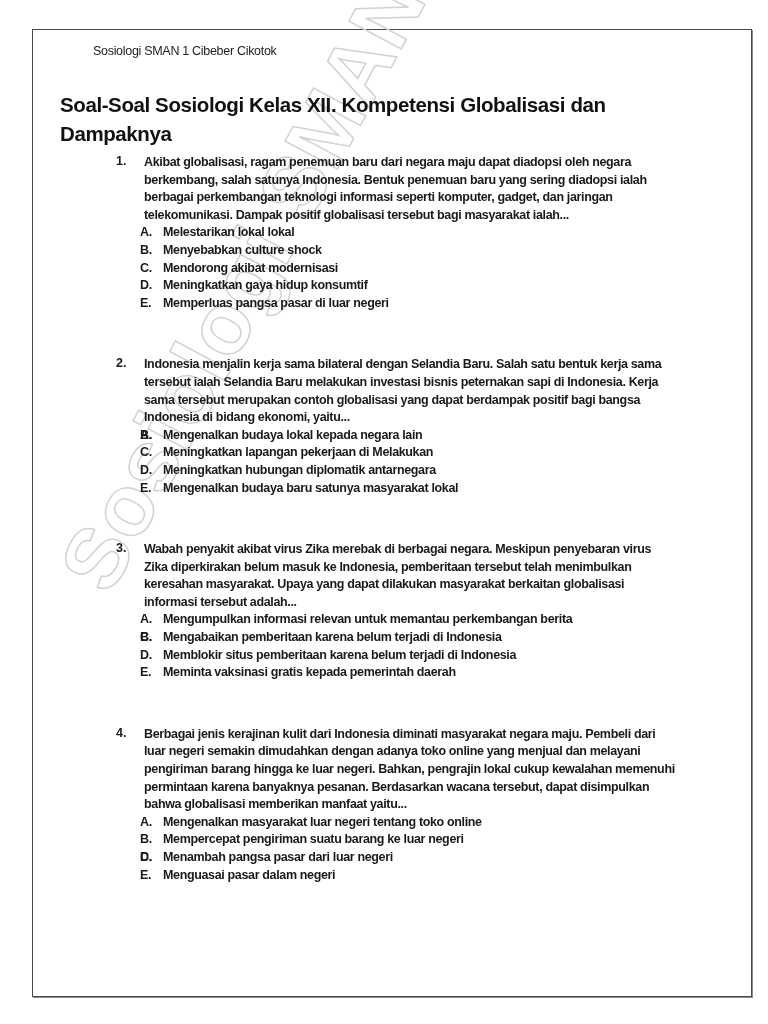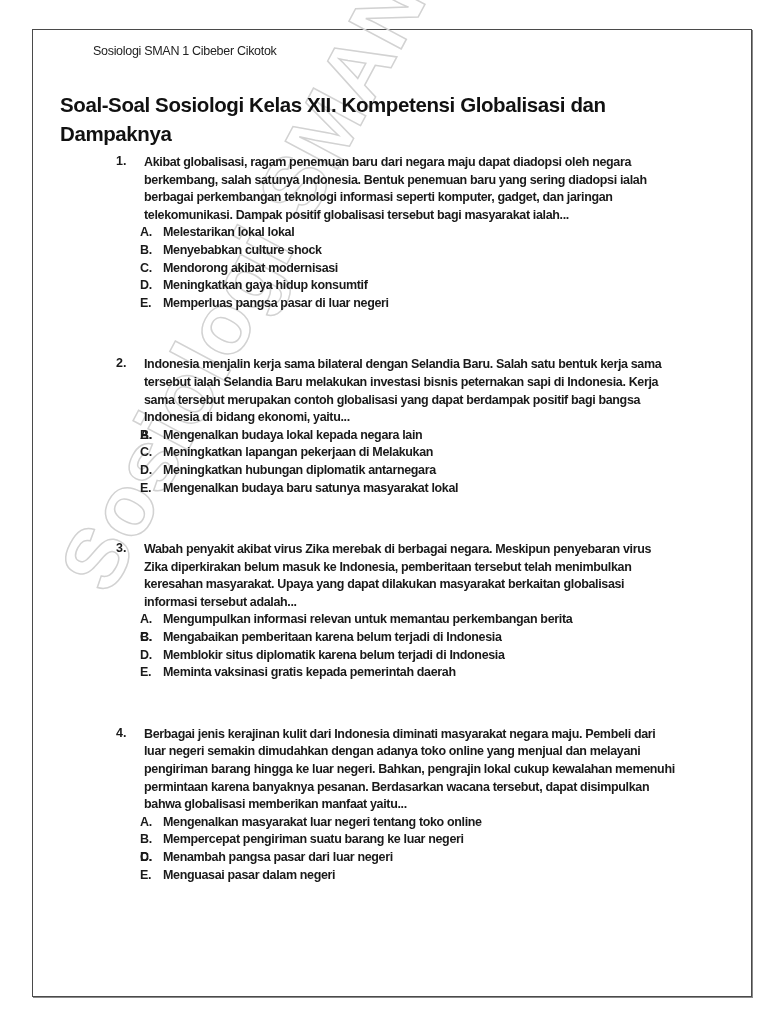--- a/index.html
+++ b/index.html
@@ -67,21 +67,21 @@
     </ul>
   </div>
 
   <div class="question">
     <span class="q-num">3.</span>
     <div class="q-text">Wabah penyakit akibat virus Zika merebak di berbagai negara. Meskipun penyebaran virus Zika diperkirakan belum masuk ke Indonesia, pemberitaan tersebut telah menimbulkan keresahan masyarakat. Upaya yang dapat dilakukan masyarakat berkaitan globalisasi informasi tersebut adalah...</div>
     <ul class="options">
       <li class="option"><span class="opt-letter">A.</span><span>Mengumpulkan informasi relevan untuk memantau perkembangan berita</span></li>
       <li class="option"><span class="opt-letter">B.</span></li>
       <li class="option"><span class="opt-letter">C.</span><span>Mengabaikan pemberitaan karena belum terjadi di Indonesia</span></li>
-      <li class="option"><span class="opt-letter">D.</span><span>Memblokir situs diplomatik karena belum terjadi di Indonesia</span></li>
+      <li class="option"><span class="opt-letter">D.</span><span>Memblokir situs pemberitaan karena belum terjadi di Indonesia</span></li>
       <li class="option"><span class="opt-letter">E.</span><span>Meminta vaksinasi gratis kepada pemerintah daerah</span></li>
     </ul>
   </div>
 
   <div class="question">
     <span class="q-num">4.</span>
     <div class="q-text">Berbagai jenis kerajinan kulit dari Indonesia diminati masyarakat negara maju. Pembeli dari luar negeri semakin dimudahkan dengan adanya toko online yang menjual dan melayani pengiriman barang hingga ke luar negeri. Bahkan, pengrajin lokal cukup kewalahan memenuhi permintaan karena banyaknya pesanan. Berdasarkan wacana tersebut, dapat disimpulkan bahwa globalisasi memberikan manfaat yaitu...</div>
     <ul class="options">
       <li class="option"><span class="opt-letter">A.</span><span>Mengenalkan masyarakat luar negeri tentang toko online</span></li>
       <li class="option"><span class="opt-letter">B.</span><span>Mempercepat pengiriman suatu barang ke luar negeri</span></li>

